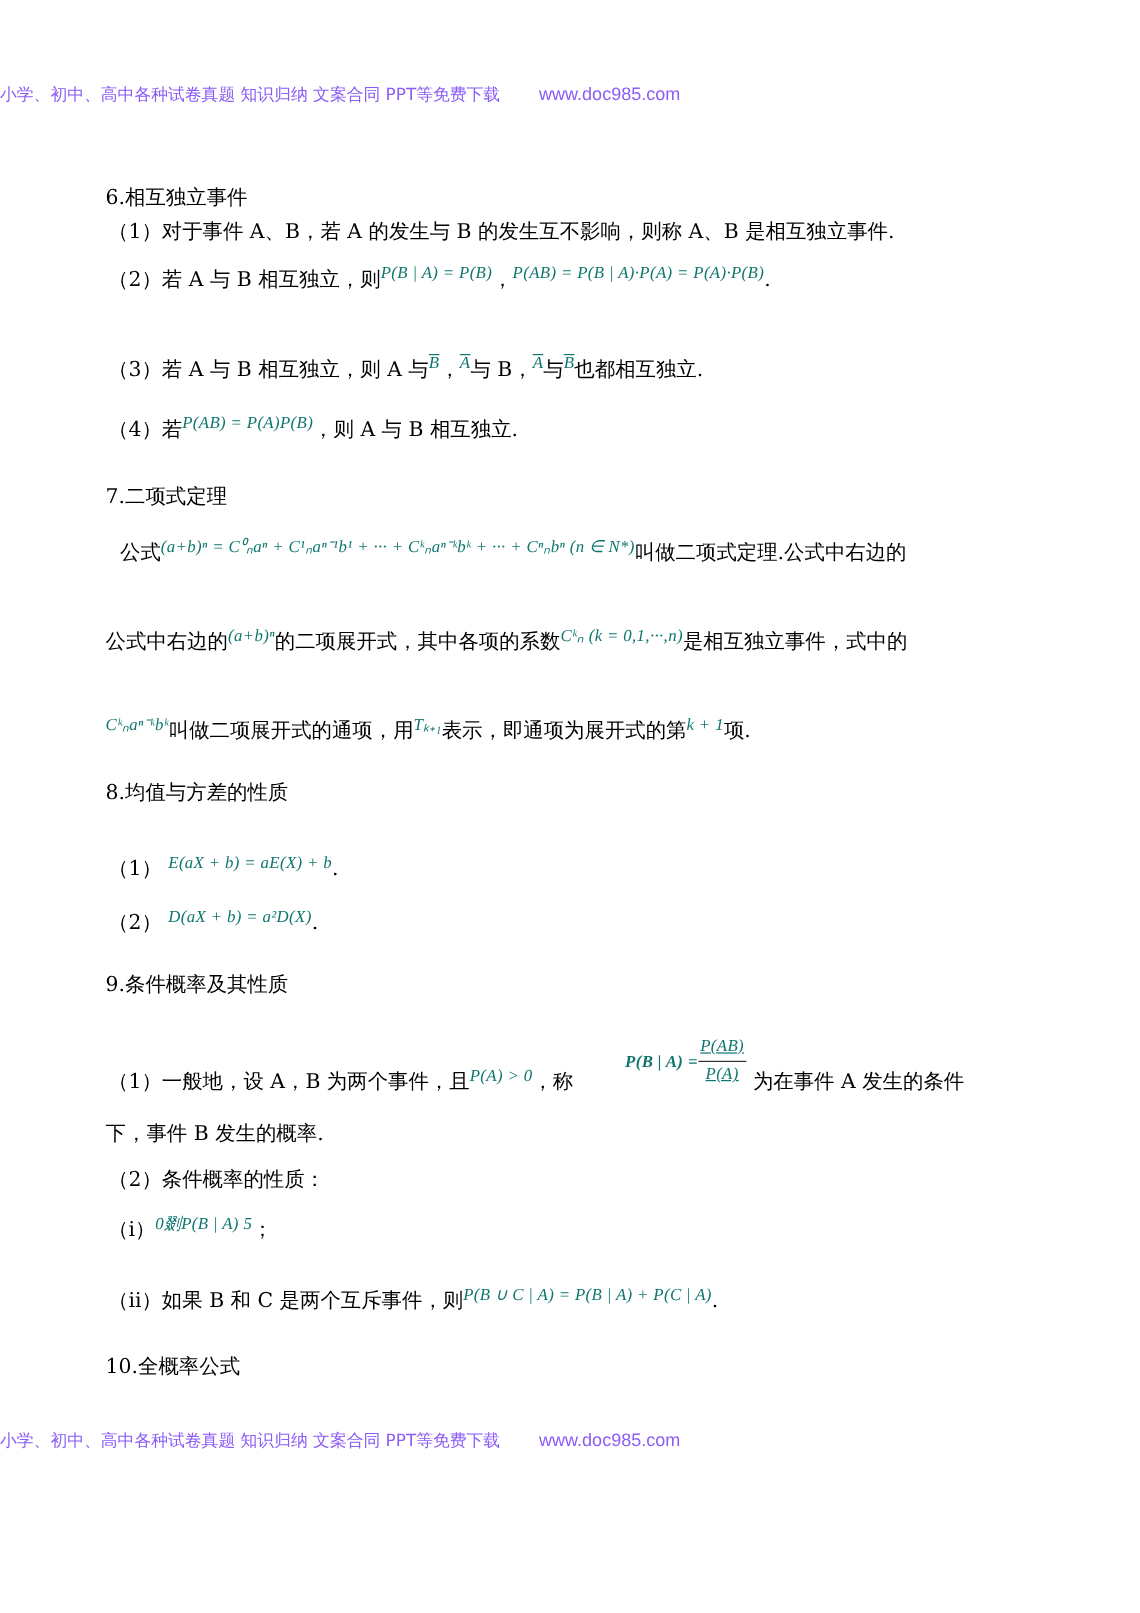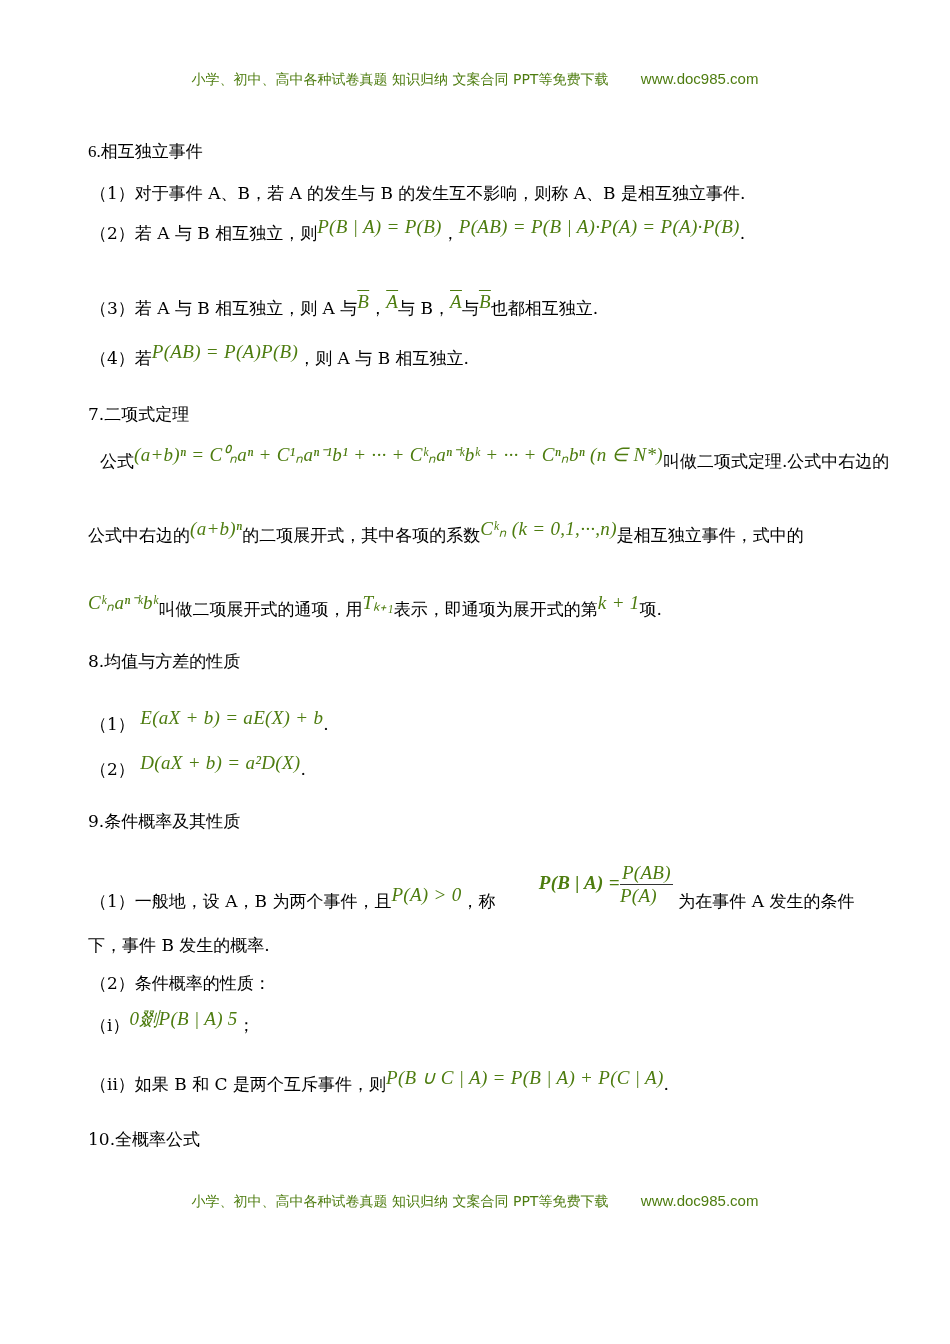--- a/index.html
+++ b/index.html
@@ -1,38 +1,38 @@
 <!DOCTYPE html>
 <html><head>
 <meta charset="utf-8">
 <style>
   html, body { margin: 0; padding: 0; background: #ffffff; }
   body { width: 950px; height: 1344px; position: relative; overflow: hidden;
          font-family: "DejaVu Serif", "Liberation Serif", serif; color: #000; }
-  .hdr { position: absolute; left: 0; width: 950px; text-align: center;
-         font-family: "DejaVu Sans", "Liberation Sans", sans-serif; font-size: 14px; color: #4d7c0f; }
+  .hdr { position: absolute; left: 0; width: 950px; 
+         font-family: "DejaVu Sans", "Liberation Sans", sans-serif; font-size: 14px; color: #8b5cf6; }
   .hdr .site { margin-left: 28px; font-family: "Liberation Sans", sans-serif; font-size: 15px; }
   .line { position: absolute; left: 88px; font-size: 17px; white-space: nowrap; line-height: 22px; }
   .line.ind { left: 90px; }
-  .m { font-family: "Liberation Serif", serif; font-style: italic; color: #4d7c0f;
-       font-size: 19px; position: relative; top: -6px; letter-spacing: 0.3px; }
-  .frac { display: inline-block; vertical-align: middle; text-align: left; position: relative; top: -18px; }
+  .m { font-family: "Liberation Serif", serif; font-style: italic; color: #0f766e;
+       font-size: 14px; position: relative; top: -6px; letter-spacing: 0.3px; }
+  .frac { display: inline-block; vertical-align: middle; text-align: center; position: relative; top: -18px; text-decoration: underline; }
   .frac .num { display: block; border-bottom: 1px solid #333; padding: 0 2px; }
   .frac .den { display: block; }
   .bar { text-decoration: overline; }
 </style>
 </head>
 <body>
 
 <div class="hdr" style="top:70px;">
   <span>小学、初中、高中各种试卷真题  知识归纳  文案合同  PPT等免费下载</span>
   <span class="site">www.doc985.com</span>
 </div>
 
-<div class="line" style="top:141px;font-family:Liberation Serif, serif;">6.相互独立事件</div>
+<div class="line" style="top:154px;">6.相互独立事件</div>
 <div class="line ind" style="top:182px;">（1）对于事件 A、B，若 A 的发生与 B 的发生互不影响，则称 A、B 是相互独立事件.</div>
 <div class="line ind" style="top:222px;">
   <span>（2）若 A 与 B 相互独立，则</span><span class="m">P(B | A) = P(B)</span><span>，</span><span class="m">P(AB) = P(B | A)·P(A) = P(A)·P(B)</span><span>.</span>
 </div>
 <div class="line ind" style="top:297px;">
   <span>（3）若 A 与 B 相互独立，则 A 与</span><span class="m bar">B</span><span>，</span><span class="m bar">A</span><span>与 B，</span><span class="m bar">A</span><span>与</span><span class="m bar">B</span><span>也都相互独立.</span>
 </div>
 <div class="line ind" style="top:347px;text-align:right;">
   <span>（4）若</span><span class="m">P(AB) = P(A)P(B)</span><span>，则 A 与 B 相互独立.</span>
 </div>

